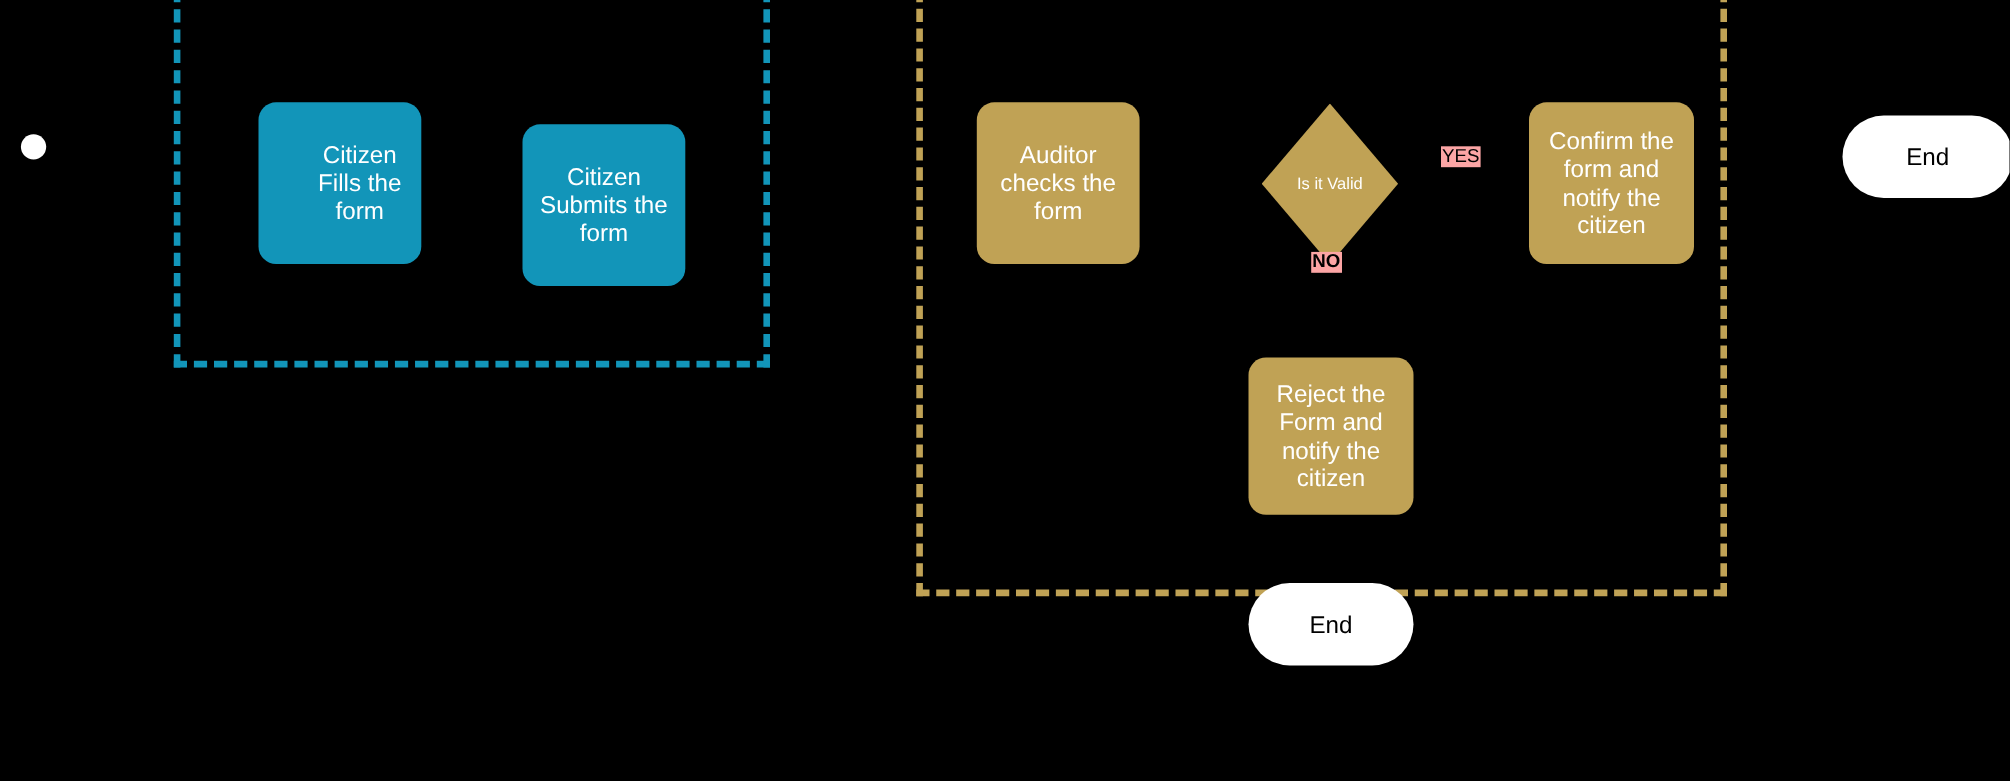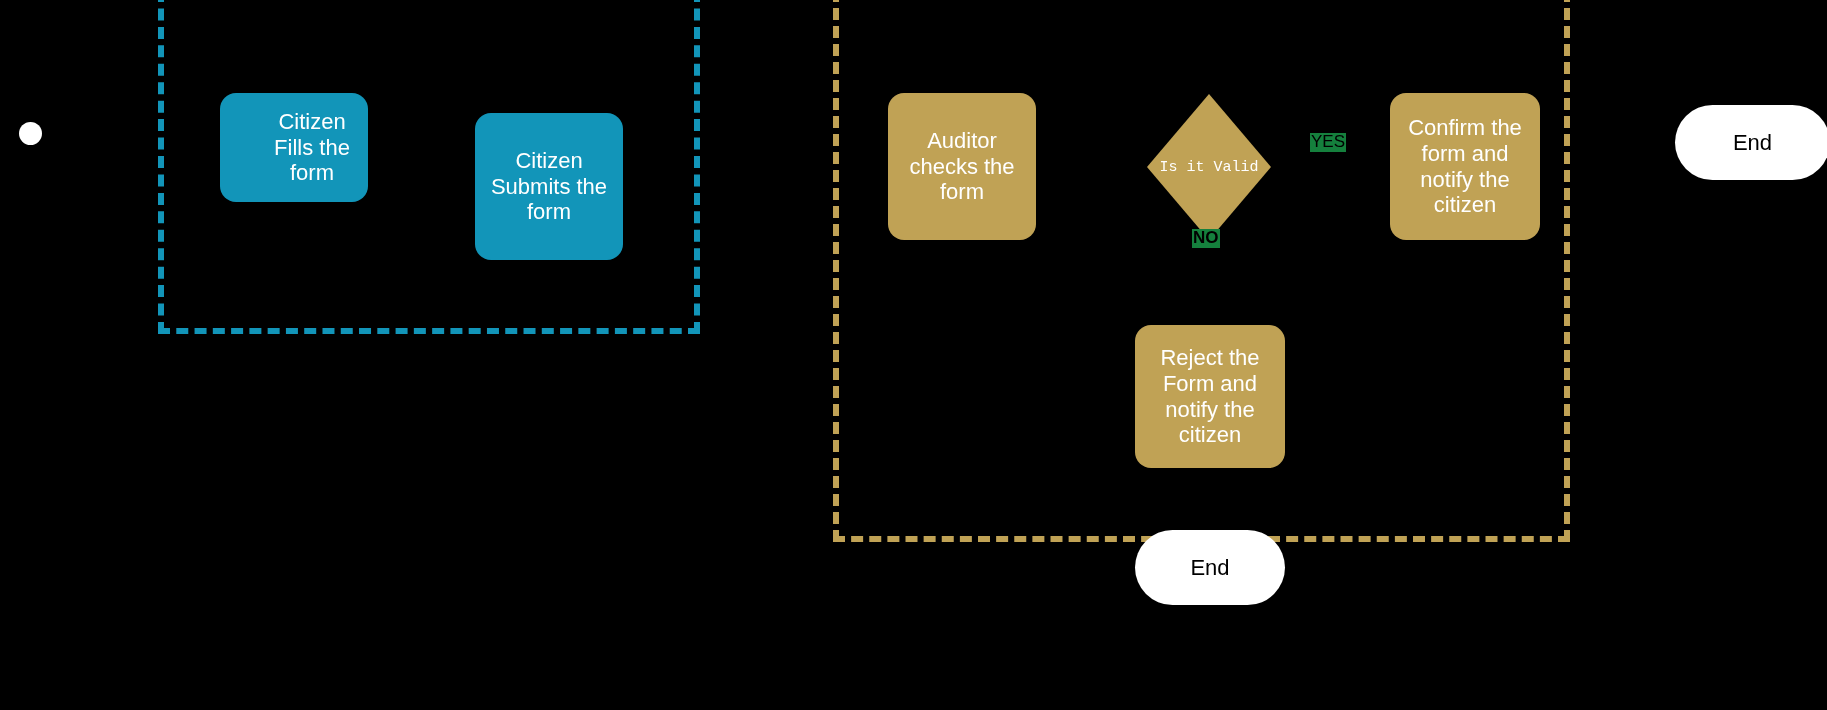--- a/index.html
+++ b/index.html
@@ -59,34 +59,33 @@
     text-align: center;
     color: #FFFFFF;
     font-size: 22px;
     line-height: 1.18;
     padding: 4px 8px;
     white-space: pre-line;
   }
   .process.blue { background: #1295B9; }
   .process.gold { background: #C0A255; }
 
-  .p-fills    { left: 220px; top: 93px;  width: 148px; height: 109px; padding-left: 44px; }
+  .p-fills    { left: 235px; top: 93px;  width: 148px; height: 147px; padding-left: 44px; }
   .p-submits  { left: 475px; top: 93px;  width: 148px; height: 147px; margin-top: 20px; }
   .p-auditor  { left: 888px; top: 93px;  width: 148px; height: 147px; }
   .p-confirm  { left: 1390px; top: 93px; width: 150px; height: 147px; }
   .p-reject   { left: 1135px; top: 325px; width: 150px; height: 143px; }
 
   
   .decision {
     position: absolute;
     left: 1147px;
     top: 94px;
     width: 124px;
     height: 146px;
-    font-family: Liberation Mono, monospace;
   }
   .decision .shape {
     position: absolute;
     inset: 0;
     background: #C0A255;
     clip-path: polygon(50% 0%, 100% 50%, 50% 100%, 0% 50%);
   }
   .decision .dlabel {
     position: absolute;
     inset: 0;
@@ -94,21 +93,21 @@
     align-items: center;
     justify-content: center;
     color: #FFFFFF;
     font-size: 15px;
     text-align: center;
   }
 
   
   .edge-label {
     position: absolute;
-    background: #15803d;
+    background: #fca5a5;
     color: #000000;
     font-size: 17px;
     line-height: 1.1;
     padding: 0px 1px;
     white-space: nowrap;
     text-align: center;
   }
   .lbl-yes { left: 1310px; top: 133px; }
   .lbl-no  { left: 1192px; top: 229px; font-weight: bold; }
 

